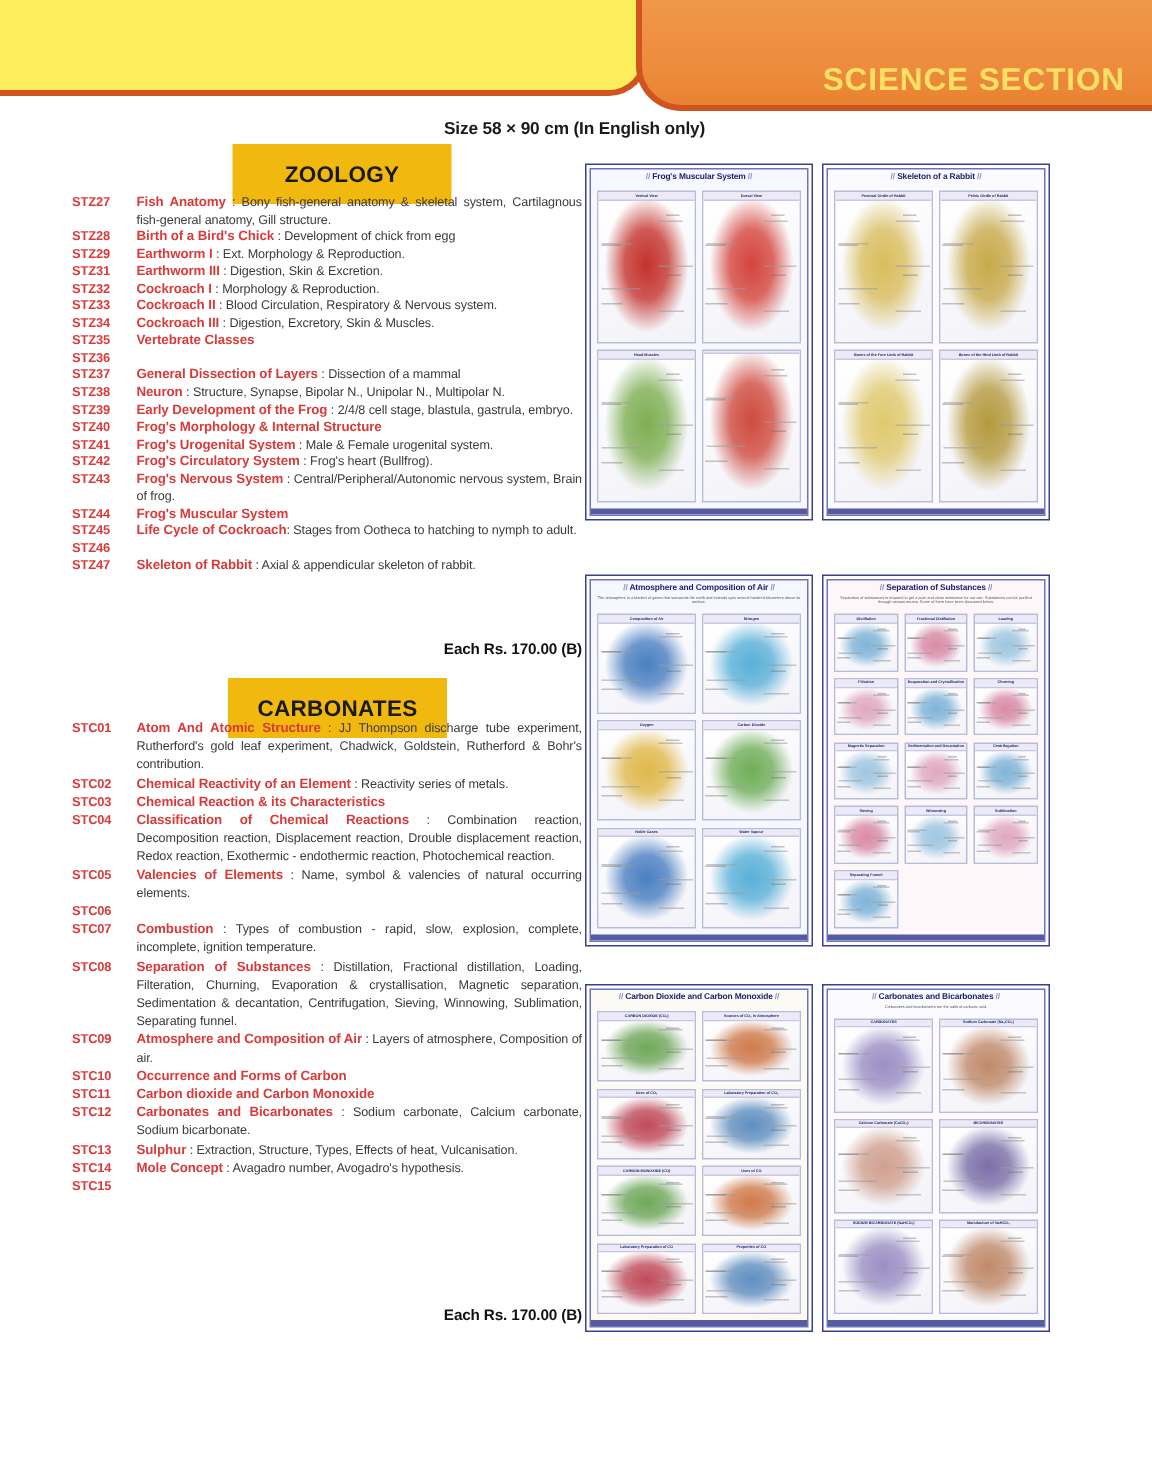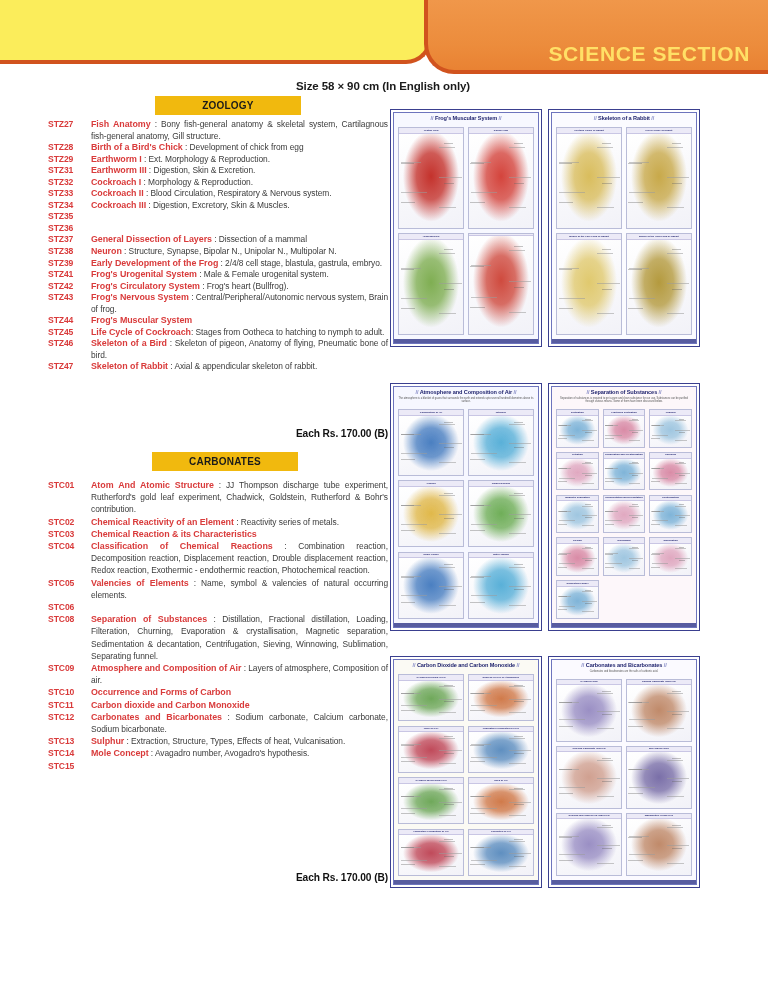--- a/index.html
+++ b/index.html
@@ -37,31 +37,31 @@
   .size-line {
     position: absolute; top: 80px; left: 296px;
     font-size: 11.5px; font-weight: bold; color: #1a1a1a;
     letter-spacing: -.1px;
   }
 
   
   .subject-banner {
     position: absolute;
     background: #f1b90e;
-    height: 19px; width: 146px;
+    height: 40px; width: 146px;
     display: flex; align-items: center; justify-content: center;
-    font-size: 10px; font-weight: bold; color: #1a1a1a;
+    font-size: 15px; font-weight: bold; color: #1a1a1a;
     letter-spacing: .2px;
   }
   #banner-zoology  { top: 96px;  left: 155px; }
   #banner-chemistry{ top: 452px; left: 152px; }
 
   
   .list { position: absolute; left: 48px; width: 340px; }
-  #zoology-list  { top: 119px; }
+  #zoology-list  { top: 129px; }
   #chemistry-list{ top: 479px; }
 
   .row { display: flex; align-items: flex-start; margin-bottom: 0px; }
   .code {
     flex: 0 0 43px;
     font-size: 8.6px; font-weight: bold; color: #d93b3b;
     line-height: 11.55px; letter-spacing: -.1px; white-space: nowrap;
   }
   .desc {
     flex: 1 1 auto;
@@ -193,37 +193,42 @@
       <div class="row">
         <div class="code">STZ33</div>
         <div class="desc"><span class="t">Cockroach II</span> : Blood Circulation, Respiratory &amp; Nervous system.</div>
       </div>
       <div class="row">
         <div class="code">STZ34</div>
         <div class="desc"><span class="t">Cockroach III</span> : Digestion, Excretory, Skin &amp; Muscles.</div>
       </div>
       <div class="row">
         <div class="code">STZ35</div>
+        <div class="desc"><span class="t">Vertebrate Classes</span></div>
       </div>
       <div class="row">
         <div class="code">STZ36</div>
       </div>
       <div class="row">
         <div class="code">STZ37</div>
         <div class="desc"><span class="t">General Dissection of Layers</span> : Dissection of a mammal</div>
       </div>
       <div class="row">
         <div class="code">STZ38</div>
         <div class="desc"><span class="t">Neuron</span> : Structure, Synapse, Bipolar N., Unipolar N., Multipolar N.</div>
       </div>
       <div class="row">
         <div class="code">STZ39</div>
         <div class="desc"><span class="t">Early Development of the Frog</span> : 2/4/8 cell stage, blastula, gastrula, embryo.</div>
       </div>
       <div class="row">
+        <div class="code">STZ40</div>
+        <div class="desc"><span class="t">Frog's Morphology &amp; Internal Structure</span></div>
+      </div>
+      <div class="row">
         <div class="code">STZ41</div>
         <div class="desc"><span class="t">Frog's Urogenital System</span> : Male &amp; Female urogenital system.</div>
       </div>
       <div class="row">
         <div class="code">STZ42</div>
         <div class="desc"><span class="t">Frog's Circulatory System</span> : Frog's heart (Bullfrog).</div>
       </div>
       <div class="row">
         <div class="code">STZ43</div>
         <div class="desc"><span class="t">Frog's Nervous System</span> : Central/Peripheral/Autonomic nervous system, Brain of frog.</div>
@@ -231,21 +236,20 @@
       <div class="row">
         <div class="code">STZ44</div>
         <div class="desc"><span class="t">Frog's Muscular System</span></div>
       </div>
       <div class="row">
         <div class="code">STZ45</div>
         <div class="desc"><span class="t">Life Cycle of Cockroach</span>: Stages from Ootheca to hatching to nymph to adult.</div>
       </div>
       <div class="row">
         <div class="code">STZ46</div>
-        <div class="desc"><span class="t">Skeleton of a Bird</span> : Skeleton of pigeon, Anatomy of flying, Pneumatic bone of bird.</div>
       </div>
       <div class="row">
         <div class="code">STZ47</div>
         <div class="desc"><span class="t">Skeleton of Rabbit</span> : Axial &amp; appendicular skeleton of rabbit.</div>
       </div>
     </div>
   <div class="price" id="price-zoology">Each Rs. 170.00 (B)</div>
 
   <div class="list chemistry" id="chemistry-list">
       <div class="row">
@@ -263,20 +267,24 @@
       <div class="row">
         <div class="code">STC04</div>
         <div class="desc"><span class="t">Classification of Chemical Reactions</span> : Combination reaction, Decomposition reaction, Displacement reaction, Drouble displacement reaction, Redox reaction, Exothermic - endothermic reaction, Photochemical reaction.</div>
       </div>
       <div class="row">
         <div class="code">STC05</div>
         <div class="desc"><span class="t">Valencies of Elements</span> : Name, symbol &amp; valencies of natural occurring elements.</div>
       </div>
       <div class="row">
         <div class="code">STC06</div>
+      </div>
+      <div class="row">
+        <div class="code">STC07</div>
+        <div class="desc"><span class="t">Combustion</span> : Types of combustion - rapid, slow, explosion, complete, incomplete, ignition temperature.</div>
       </div>
       <div class="row">
         <div class="code">STC08</div>
         <div class="desc"><span class="t">Separation of Substances</span> : Distillation, Fractional distillation, Loading, Filteration, Churning, Evaporation &amp; crystallisation, Magnetic separation, Sedimentation &amp; decantation, Centrifugation, Sieving, Winnowing, Sublimation, Separating funnel.</div>
       </div>
       <div class="row">
         <div class="code">STC09</div>
         <div class="desc"><span class="t">Atmosphere and Composition of Air</span> : Layers of atmosphere, Composition of air.</div>
       </div>
       <div class="row">

